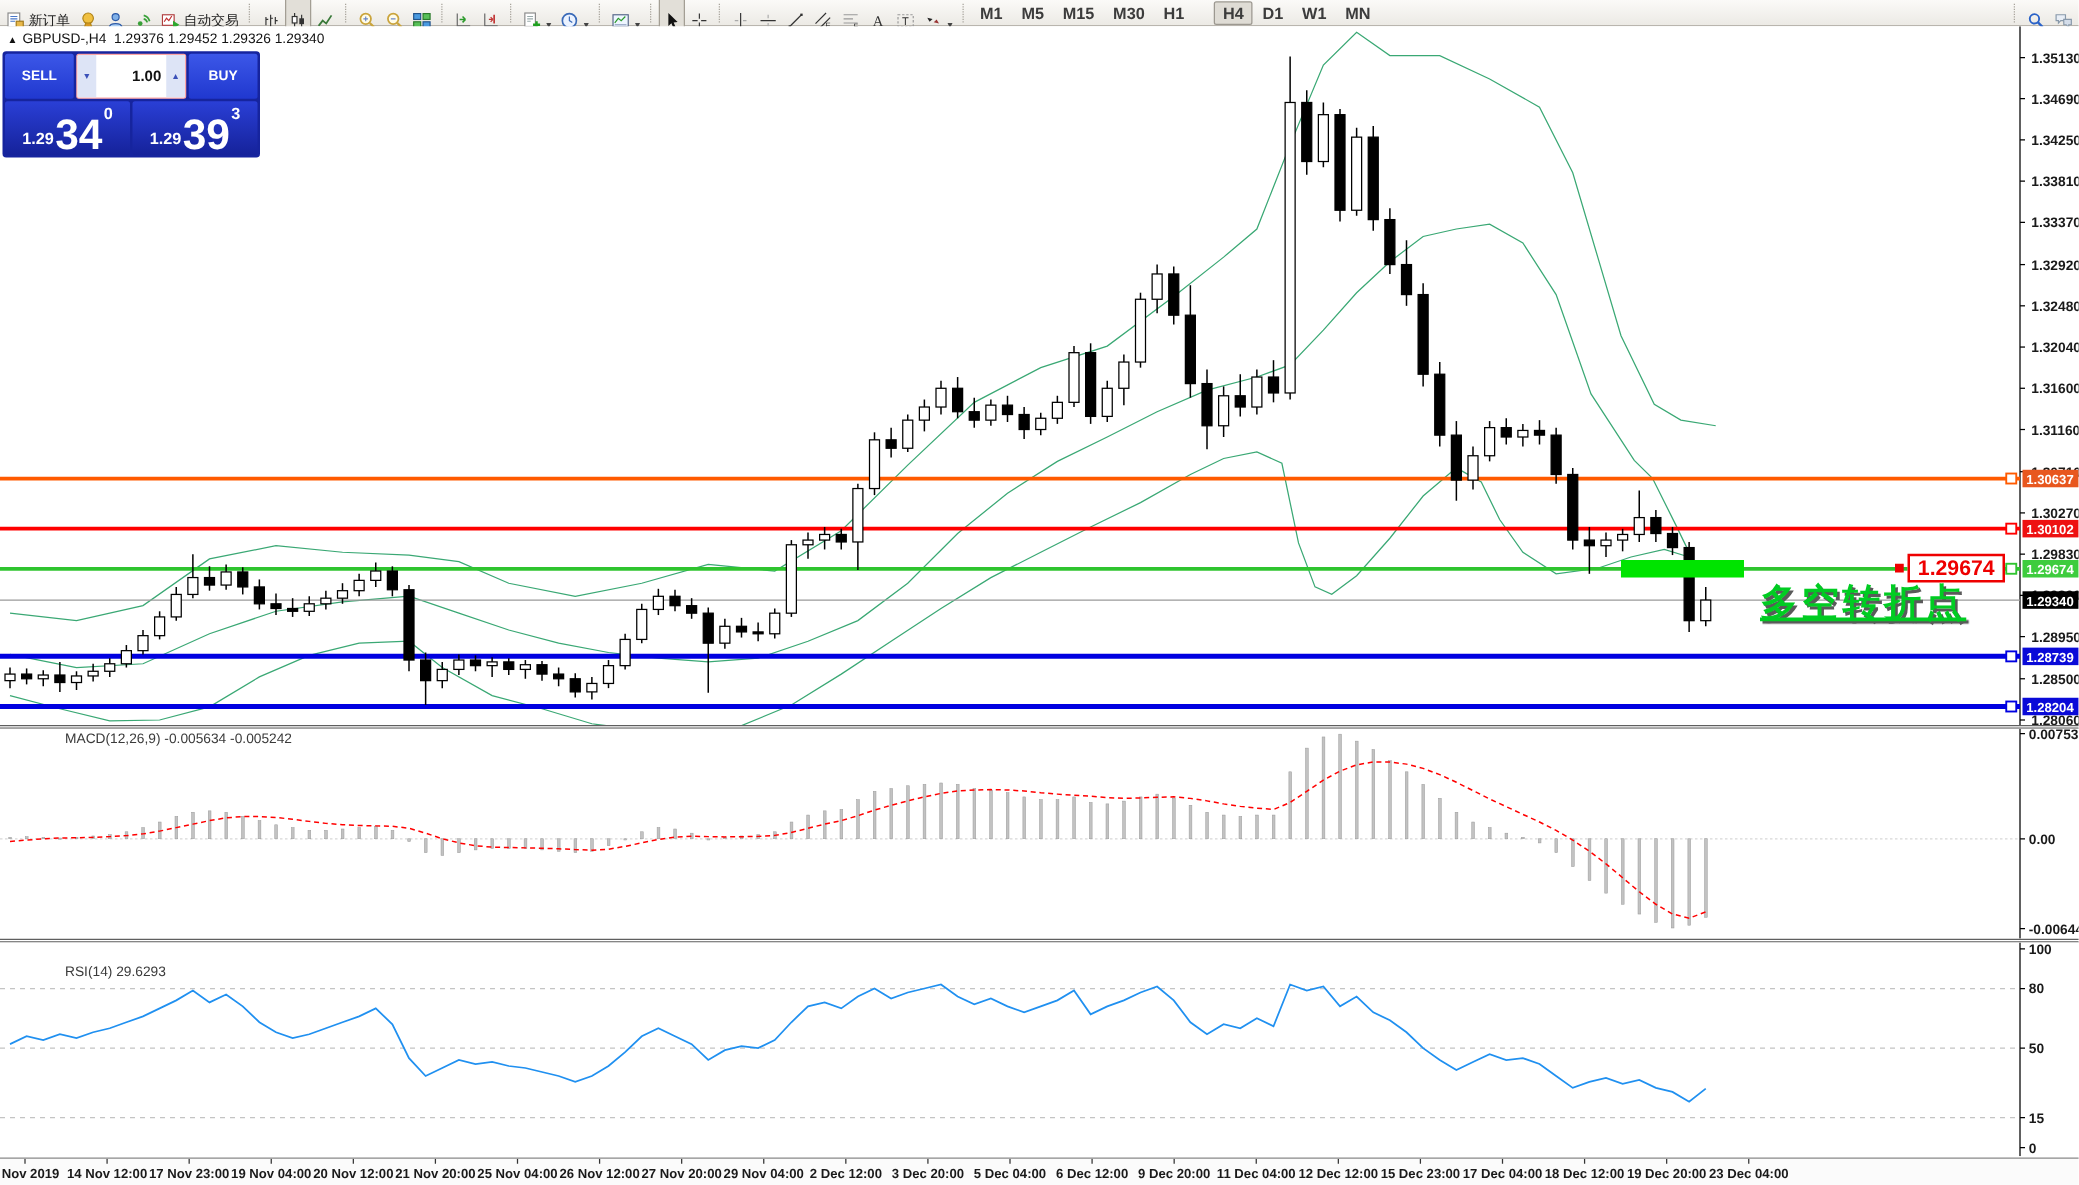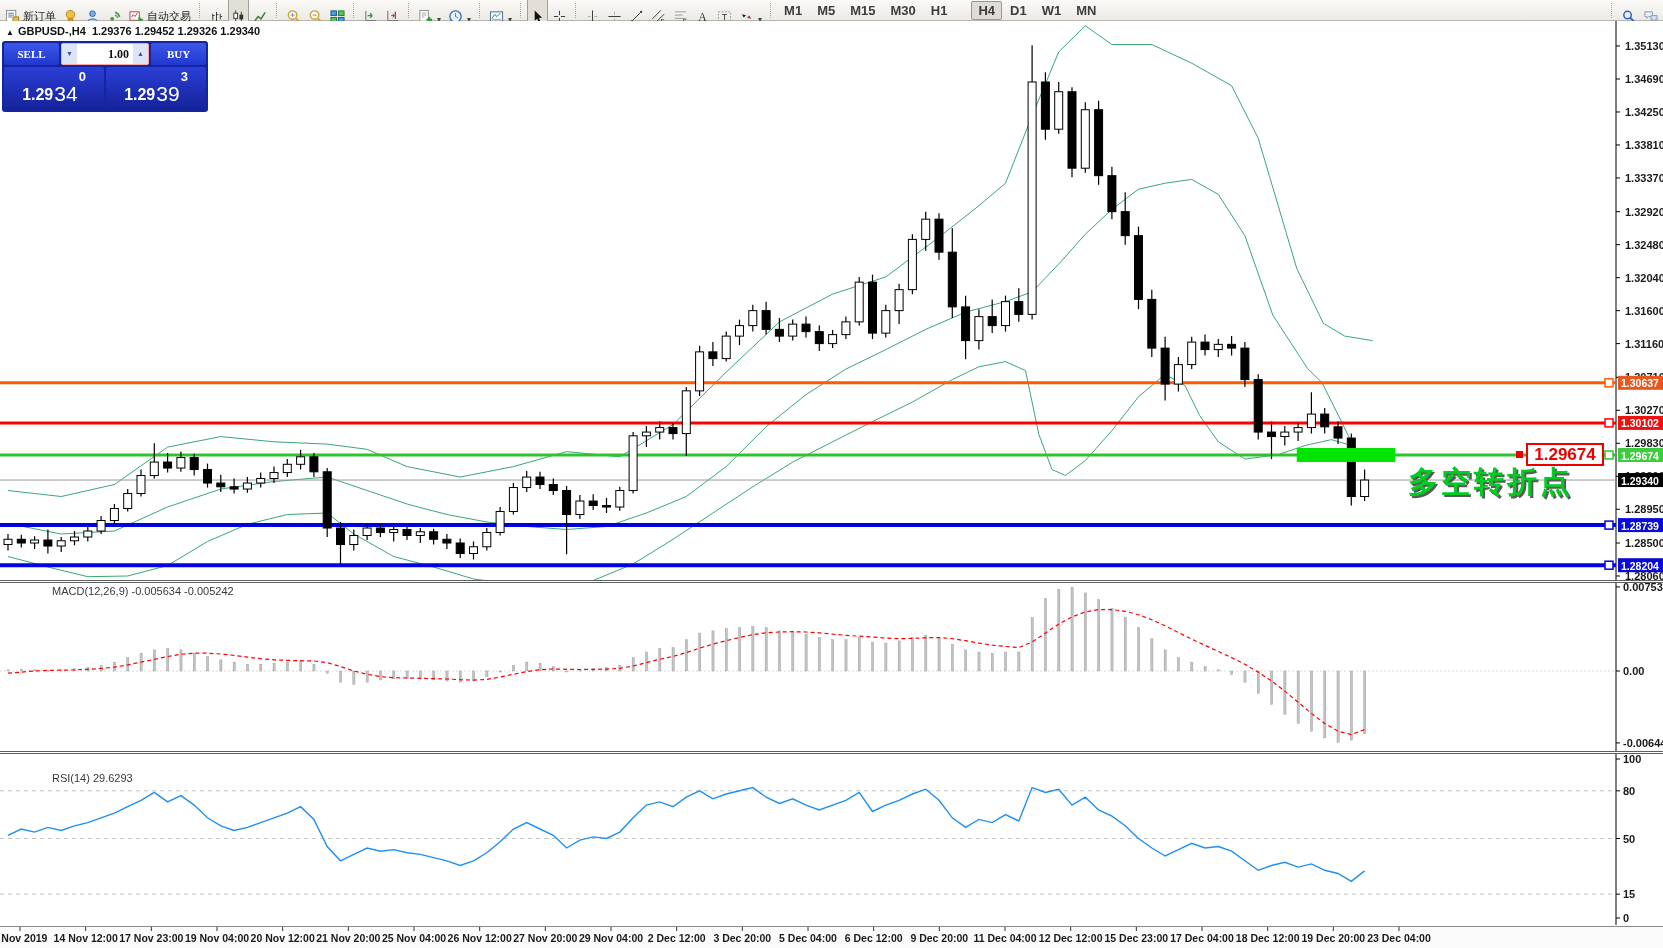--- a/index.html
+++ b/index.html
@@ -18,45 +18,45 @@
   .tb-caret{font-size:8px;color:#444;margin-left:1px;}
   .tb-tf{font-size:13px;font-weight:bold;color:#3c3c3c;padding:1px 6px;border:1px solid transparent;border-radius:2px;}
   .tb-tf.active{background:#dfdcd5;border-color:#9c9890;margin-left:16px;}
   .tb-spacer{flex:1;}
   
   .pane{position:absolute;left:0;background:#fff;}
   .pane-sep{position:absolute;left:0;width:1663px;height:1px;background:#fff;
     border-top:1px solid #5f5f5f;border-bottom:1px solid #5f5f5f;}
   .axis-strip{position:absolute;left:0;top:926px;width:1663px;height:22px;background:#fbfbfb;border-top:1px solid #8a8a8a;}
   .pane-label{position:absolute;left:4px;font-size:11px;color:#3a3a3a;z-index:3;margin-left:48px;}
-  .title-row{position:absolute;left:6px;top:25px;font-size:11px;font-weight:bold;color:#111;z-index:4;}
+  .title-row{position:absolute;left:6px;top:25px;font-size:11px;font-weight:normal;color:#111;z-index:4;}
   .title-row .tri{font-size:8px;margin-right:4px;}
   
   .trade-panel{position:absolute;left:2px;top:41px;width:206px;z-index:5;
     background:#16249e;border-radius:3px;padding:2px;box-sizing:border-box;}
-  .tp-row1{display:flex;gap:2px;height:22px;font-family:Liberation Serif, serif;}
+  .tp-row1{display:flex;gap:2px;height:36px;}
   .tp-sell,.tp-buy{width:55px;background:linear-gradient(#3c57e8,#2038cf);color:#fff;
     font-size:11px;font-weight:bold;display:flex;align-items:center;justify-content:center;border-radius:2px;}
   .tp-spin{flex:1;display:flex;background:#fff;border:1px solid #fca5a5;border-radius:2px;overflow:hidden;}
   .tp-spin .sb{width:15px;background:#dde4f6;color:#3a50b8;font-size:7px;display:flex;align-items:center;justify-content:center;}
   .tp-vol{flex:1;font-size:12px;font-weight:bold;color:#111;display:flex;align-items:center;justify-content:flex-end;padding-right:4px;}
   .tp-row2{display:flex;gap:2px;margin-top:2px;}
   .tp-price{flex:1;height:40px;background:linear-gradient(#2a3fd6,#15229a);color:#fff;
     display:flex;align-items:flex-end;justify-content:center;padding-bottom:3px;border-radius:2px;}
-  .tp-price .small{font-size:16px;font-weight:bold;margin-bottom:3px;}
-  .tp-price .big{font-size:21px;font-weight:normal;line-height:26px;margin:0 1px;}
+  .tp-price .small{font-size:13px;font-weight:bold;margin-bottom:3px;}
+  .tp-price .big{font-size:34px;font-weight:bold;line-height:26px;margin:0 1px;}
   .tp-price .sup{font-size:13px;font-weight:bold;align-self:flex-start;margin-top:2px;}
   
   .price-callout{position:absolute;left:1526px;top:443px;width:78px;height:23px;z-index:6;
     background:#fff;border:2px solid #ee0000;color:#ee0000;font-size:17px;font-weight:bold;
     display:flex;align-items:center;justify-content:center;box-sizing:border-box;}
   .callout-handle{position:absolute;left:1516px;top:451px;width:7px;height:7px;background:#ee0000;z-index:6;}
   .cn-note{position:absolute;left:1408px;top:462px;z-index:6;font-size:30px;font-weight:bold;
     letter-spacing:3px;color:#00cc22;text-shadow:2px 2px 0 #5a5a5a;
-    font-family:"Liberation Sans","DejaVu Sans",sans-serif;}
+    font-family:"Liberation Sans","DejaVu Sans",sans-serif;text-decoration:underline;}
 </style>
 </head>
 <body>
 
 <div class="app">
 
   <div class="toolbar" id="toolbar">
       <div class="tb-btn">
         <svg viewBox="0 0 16 16" width="15" height="15">
           <rect x="1.5" y="1.5" width="10" height="12" fill="#fff" stroke="#8a8a8a"></rect>

